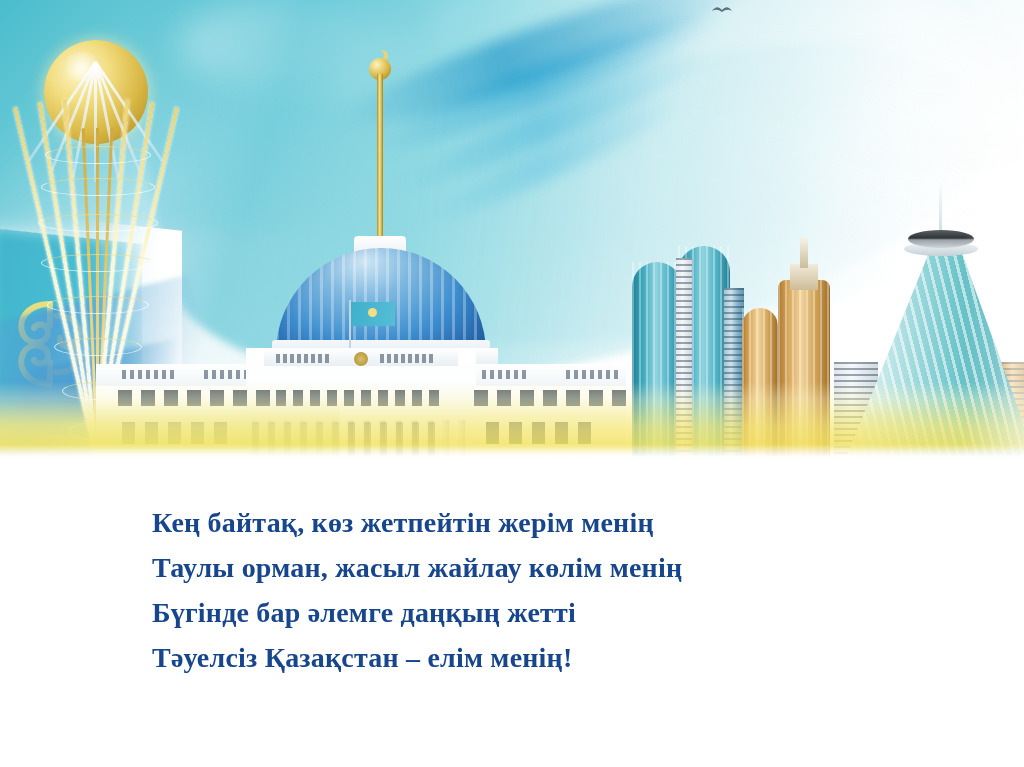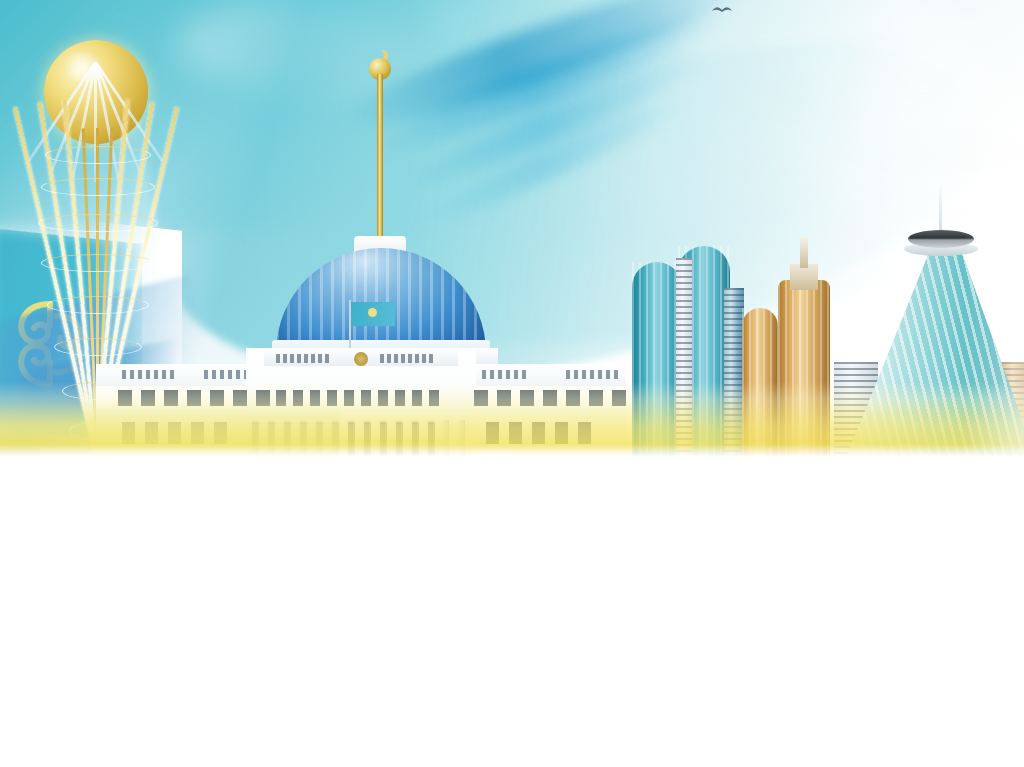--- a/index.html
+++ b/index.html
@@ -588,14 +588,20 @@
       <div class="khan-ring2"></div>
       <div class="khan-ring"></div>
     </div>
 
     <div class="ground-left"></div>
     <div class="ground"></div>
     <div class="hero-fade-right"></div>
     <div class="hero-fade-bottom"></div>
   </div>
 
+  <div class="poem">
+    <div class="poem-line">Кең байтақ, көз жетпейтін жерім менің</div>
+    <div class="poem-line">Таулы орман, жасыл жайлау көлім менің</div>
+    <div class="poem-line">Бүгінде бар әлемге даңқың жетті</div>
+    <div class="poem-line">Тәуелсіз Қазақстан – елім менің!</div>
+  </div>
 
 </div>
 
 </body></html>

